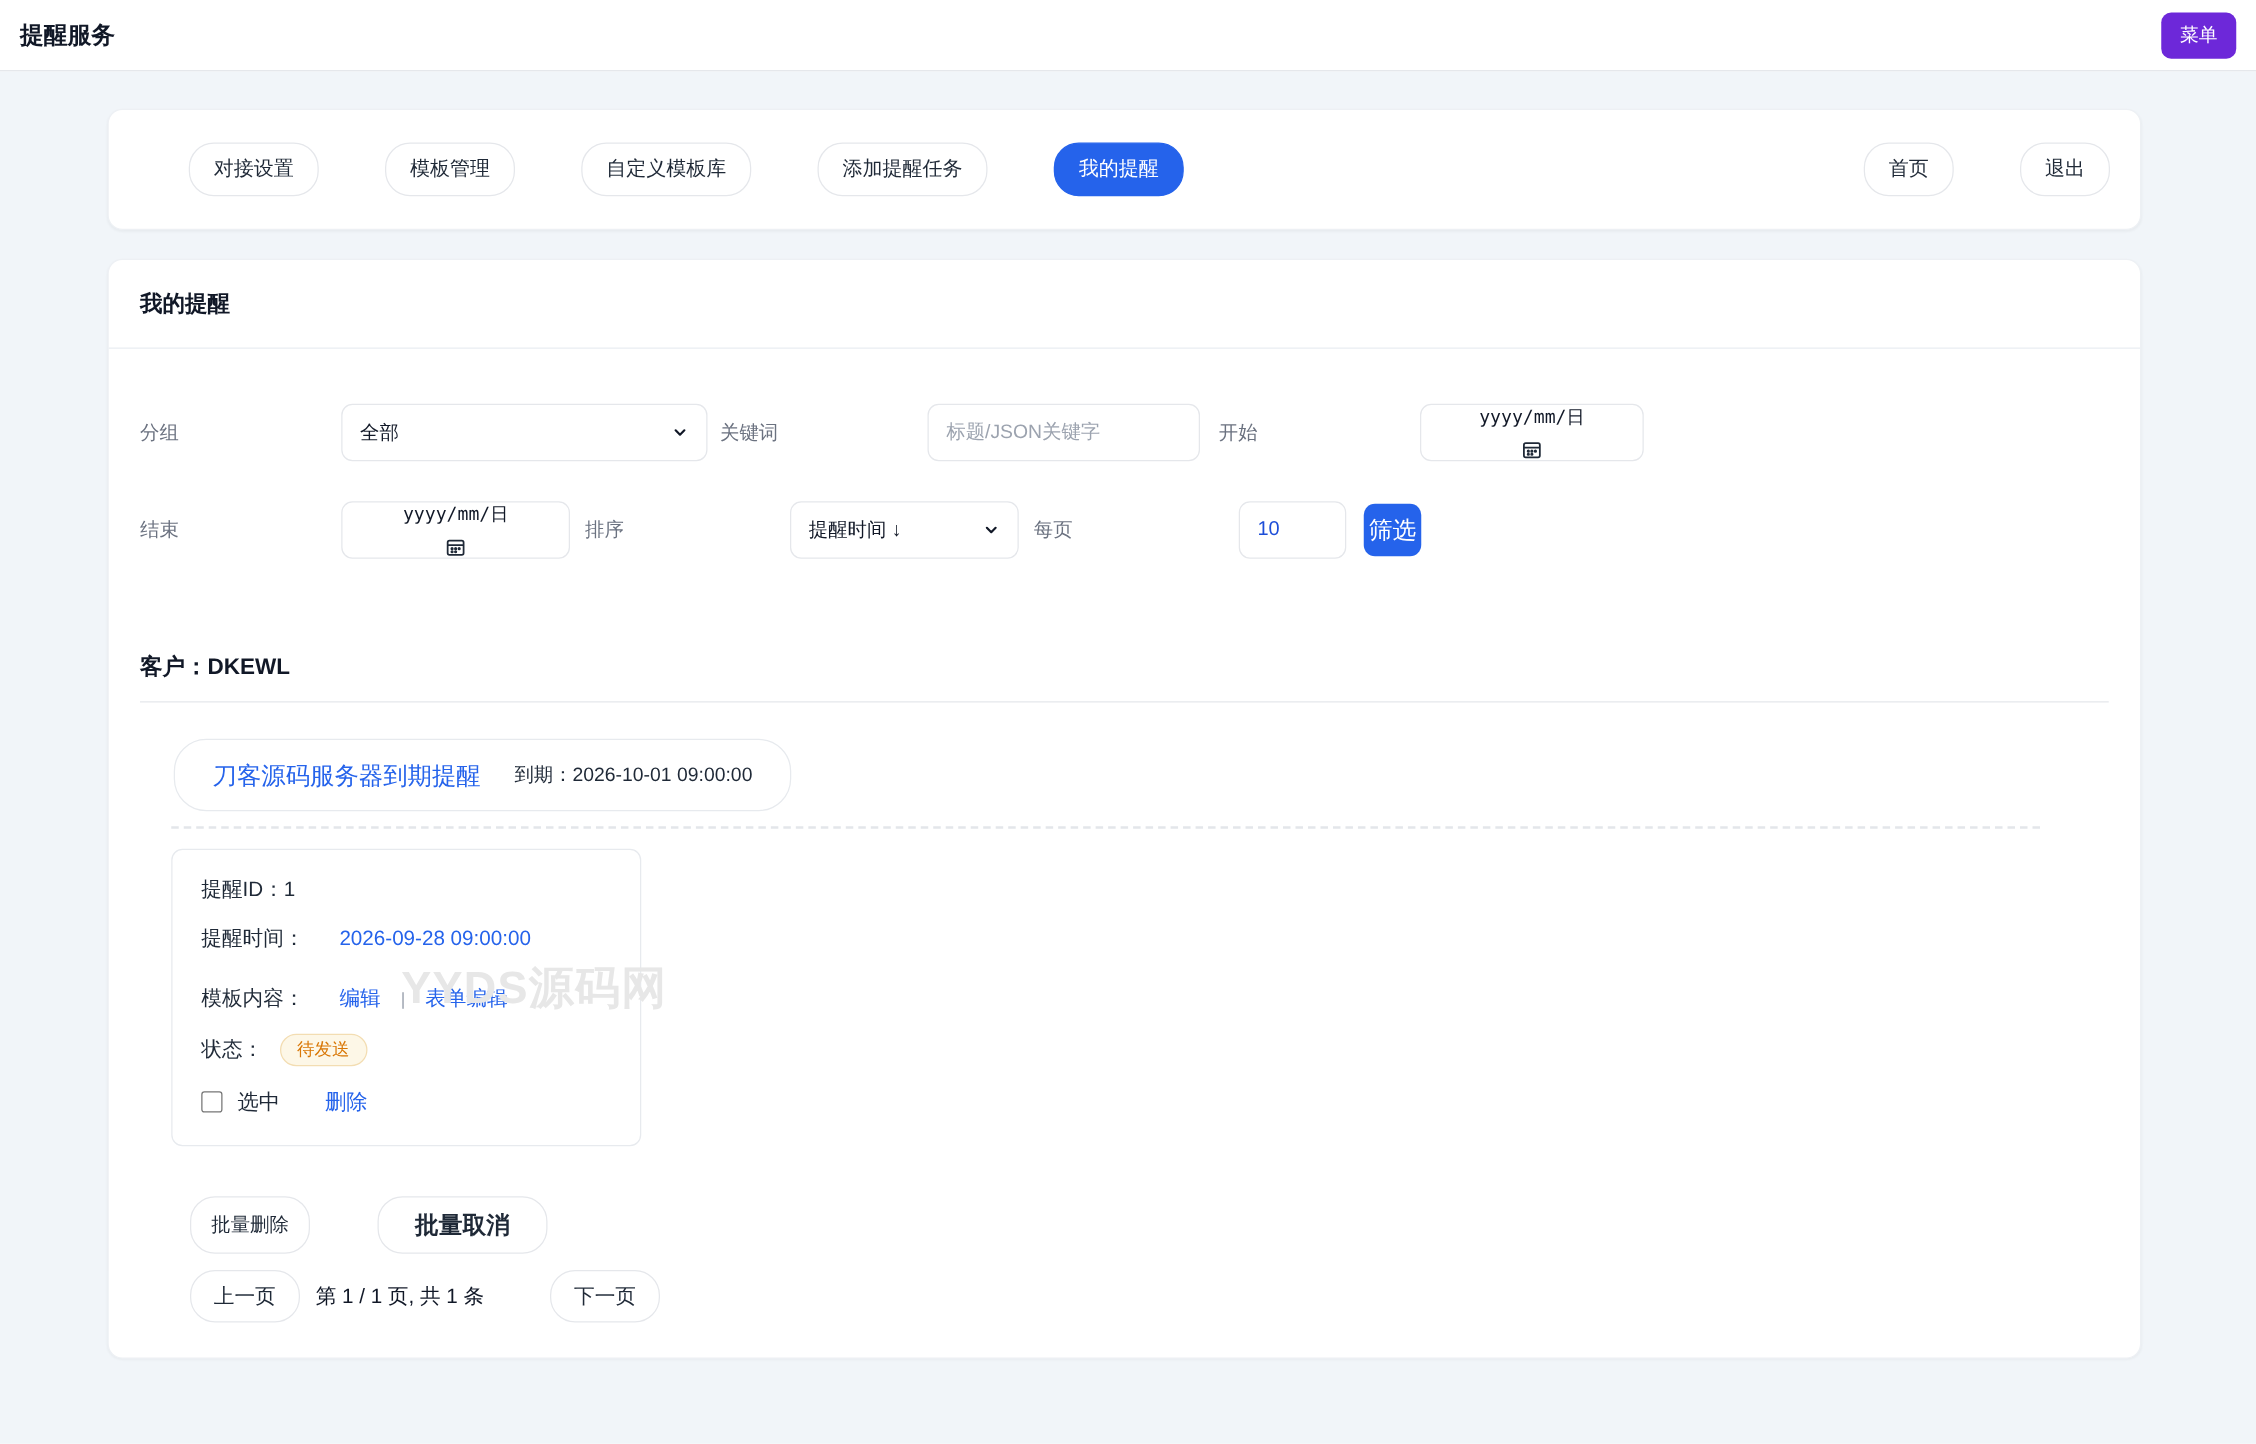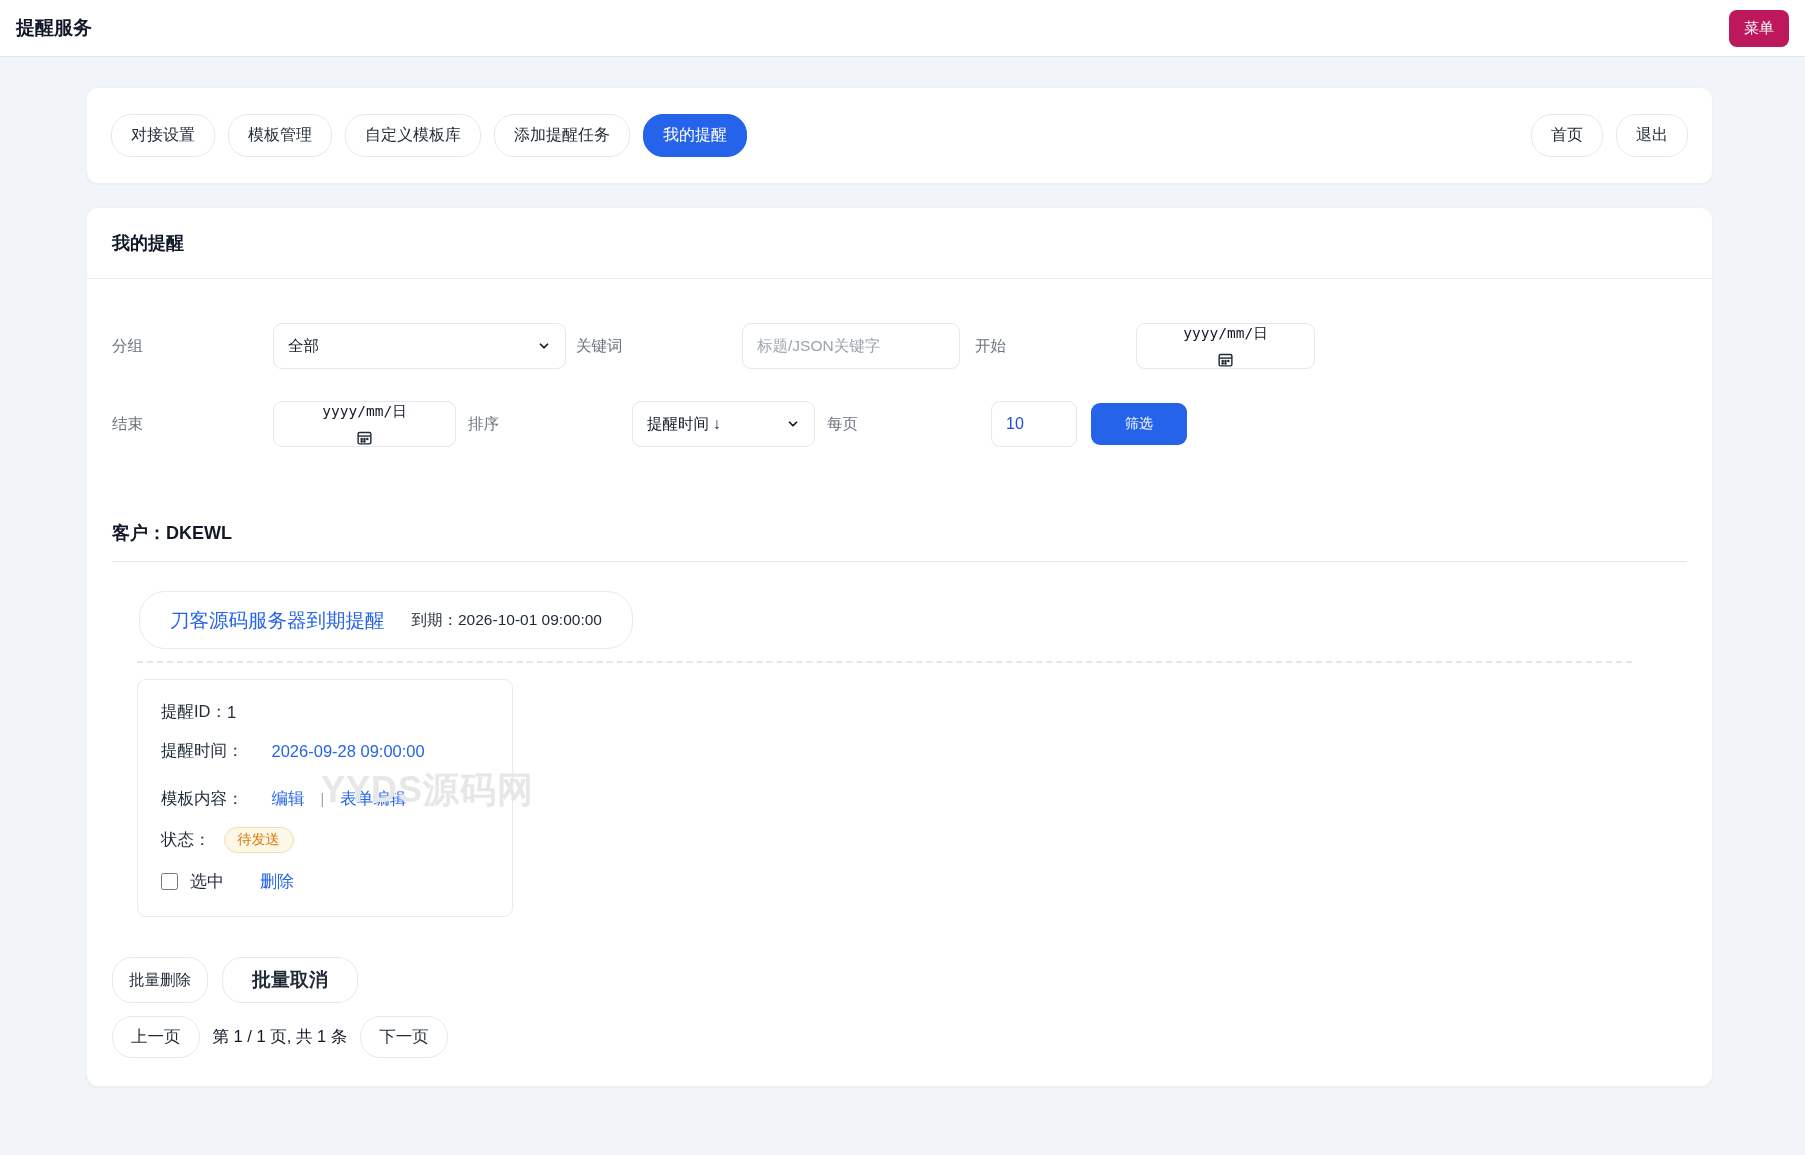--- a/index.html
+++ b/index.html
@@ -8,36 +8,36 @@
     font-family:"Liberation Sans","DejaVu Sans",sans-serif;
     background:#f1f5f9; color:#1f2937; position:relative; overflow:hidden;
   }
   
   .topbar {
     height:57px; background:#fff; border-bottom:1px solid #e5e7eb;
     display:flex; align-items:center; justify-content:space-between; padding:16px 16px;
   }
   .topbar-title { font-size:19px; font-weight:700; color:#111827; }
   .btn-primary {
-    background:#be185d; color:#fff; border:none; border-radius:8px;
+    background:#6d28d9; color:#fff; border:none; border-radius:8px;
     font-size:15px; padding:9px 15px; cursor:pointer; font-family:inherit;
   }
   
   .container { width:1627px; margin-left:86px; }
   .card {
     background:#fff; border:1px solid #edf0f4; border-radius:12px;
     box-shadow:0 1px 2px rgba(0,0,0,0.04);
   }
   .nav-card {
     margin-top:30px; padding:26px 24px; display:flex; align-items:center; justify-content:space-between;
   }
   .nav-left, .nav-right { display:flex; align-items:center; gap:13px; }
   .pill-btn {
     background:#fff; border:1px solid #e5e7eb; border-radius:20px; color:#1f2937;
-    font-size:16px; padding:10px 19px; cursor:pointer; font-family:inherit; white-space:nowrap;
+    font-size:16px; padding:10px 19px; cursor:pointer; font-family:inherit; white-space:nowrap;margin-left:40px;
   }
   .pill-btn.active { background:#2563eb; border-color:#2563eb; color:#fff; }
   
   .main-card { margin-top:23px; padding-bottom:28px; }
   .panel-header {
     font-size:18px; font-weight:700; color:#111827;
     padding:23px 25px; border-bottom:1px solid #e9edf2;
   }
   .panel-body { padding:0 25px; }
   
@@ -54,21 +54,21 @@
   .text-input input {
     border:none; outline:none; width:100%; font-size:15.5px; font-family:inherit; color:#111827;
   }
   .text-input input::placeholder { color:#9ca3af; }
   .date-box { justify-content:space-between; cursor:pointer;flex-direction:column; }
   .date-text { font-family:"DejaVu Sans Mono",monospace; font-size:14.5px; color:#111827; }
   .num-input { width:86px; }
   .num-input input { border:none; outline:none; width:100%; font-size:16px; font-family:inherit; color:#1d4ed8; }
   .filter-btn {
     margin-left:14px; background:#2563eb; color:#fff; border:none; border-radius:9px;
-    font-size:14px; padding:0 34px; height:42px; cursor:pointer; font-family:inherit;
+    font-size:19px; padding:0 4px; height:42px; cursor:pointer; font-family:inherit;
   }
   
   .customer-line { margin-top:74px; font-size:18px; font-weight:700; color:#111827; }
   .customer-hr { border:none; border-top:1px solid #e5e7eb; margin:16px 0 0 0; }
   
   .reminder-pill {
     display:inline-flex; align-items:center; gap:27px; margin-top:29px; margin-left:27px;
     border:1px solid #e7eaee; border-radius:26px; padding:0 30px; height:58px; background:#fff;
   }
   .reminder-title { color:#2563eb; font-size:19.5px; text-decoration:none; cursor:pointer; }

